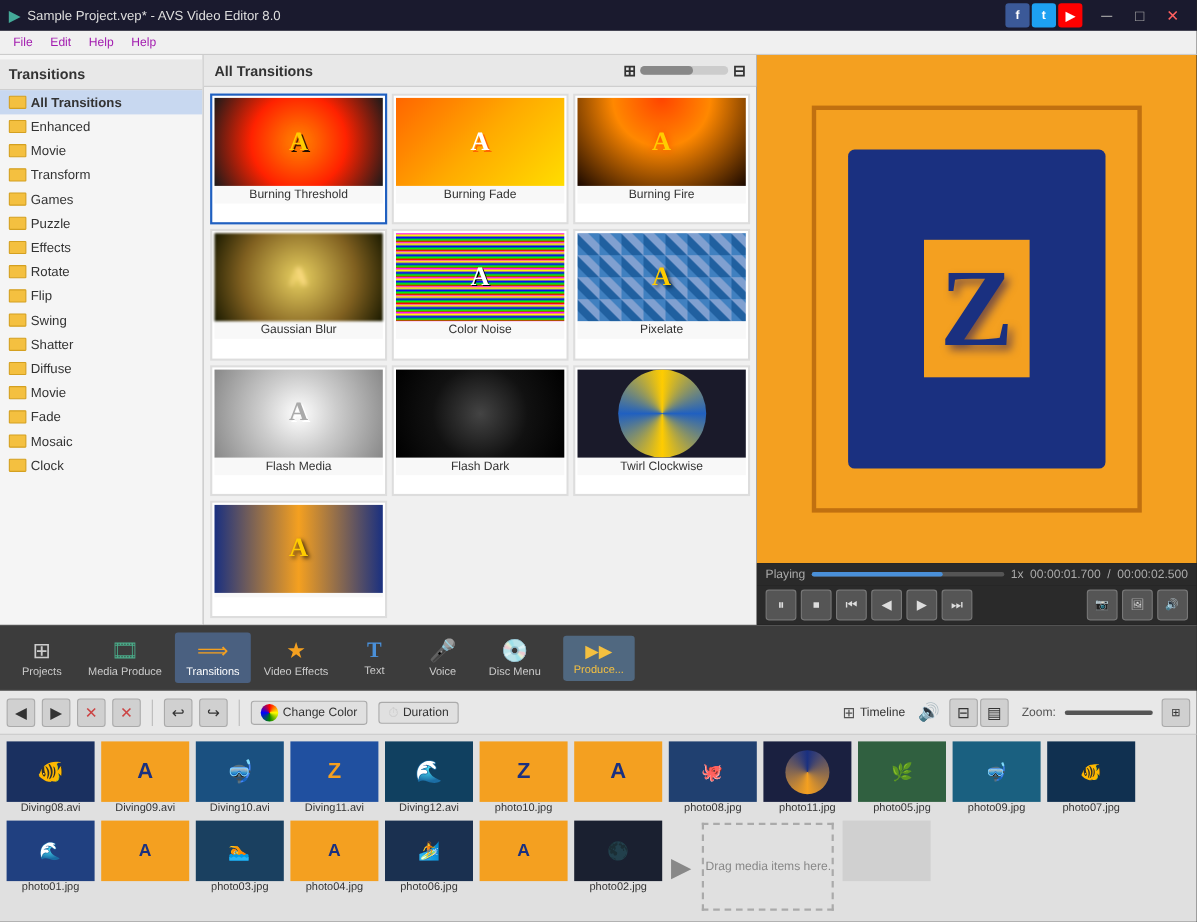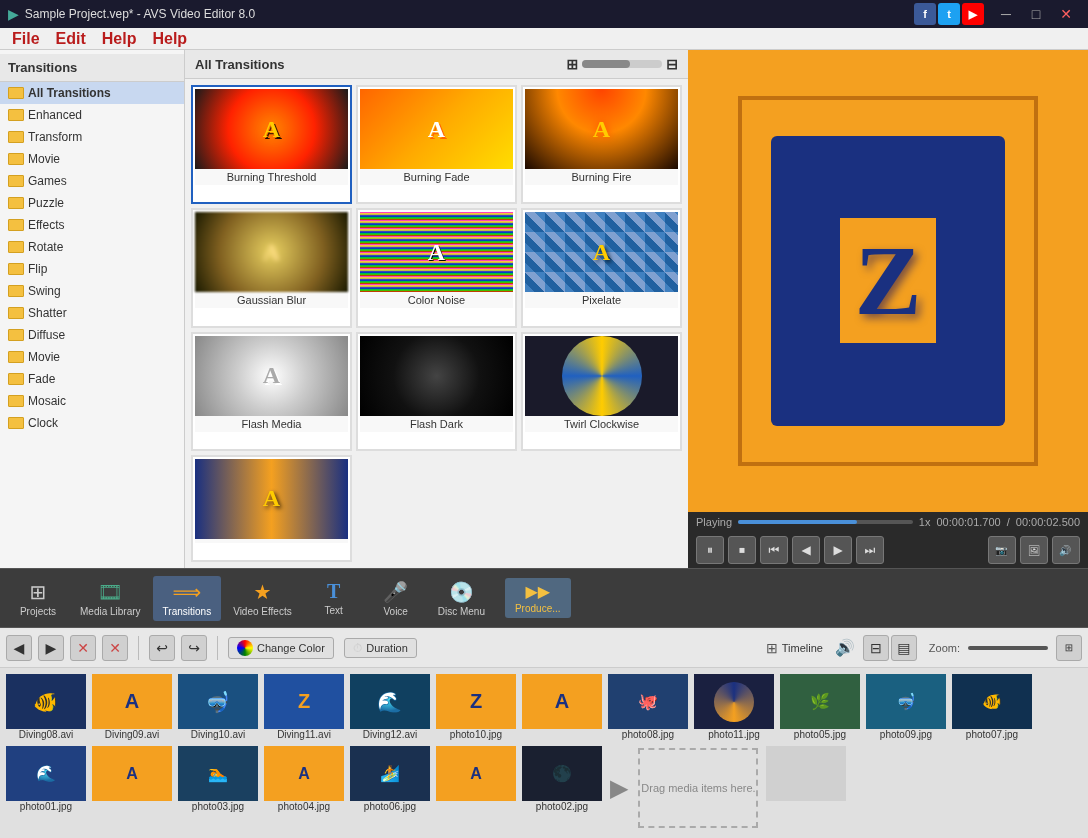--- a/index.html
+++ b/index.html
@@ -11,21 +11,21 @@
     #titlebar-controls { display: flex; gap: 2px; }
     #titlebar-controls span { width: 28px; height: 28px; display: flex; align-items: center; justify-content: center; cursor: pointer; font-size: 14px; color: #aaa; }
     #social-icons { display: flex; gap: 2px; }
     #social-icons span { width: 22px; height: 22px; display: flex; align-items: center; justify-content: center; border-radius: 3px; font-size: 11px; font-weight: bold; cursor: pointer; }
     .fb-icon { background: #3b5998; color: white; }
     .tw-icon { background: #1da1f2; color: white; }
     .yt-icon { background: #ff0000; color: white; }
 
     
     #menubar { background: #f0f0f0; height: 22px; display: flex; align-items: center; padding: 0 4px; border-bottom: 1px solid #ccc; }
-    #menubar span { padding: 2px 8px; font-size: 16px; color: #b91c1c; cursor: pointer; font-weight: bold; }
+    #menubar span { padding: 2px 8px; font-size: 11px; color: #a21caf; cursor: pointer; }
 
     
     #main { display: flex; height: calc(838px - 28px - 22px - 60px - 170px - 40px); }
 
     
     #sidebar { width: 185px; background: #f5f5f5; border-right: 1px solid #ccc; overflow-y: auto; padding: 4px 0; flex-shrink: 0; }
     #sidebar h3 { padding: 6px 8px; font-size: 13px; font-weight: bold; color: #333; background: #e8e8e8; border-bottom: 1px solid #ccc; }
     .sidebar-item { display: flex; align-items: center; padding: 4px 8px; cursor: pointer; color: #333; font-size: 12px; gap: 4px; }
     .sidebar-item.active { background: #c8d8f0; font-weight: bold; }
     .sidebar-folder-icon { width: 16px; height: 12px; background: #f4c040; border: 1px solid #d4a020; border-radius: 1px; display: inline-block; flex-shrink: 0; }
@@ -127,25 +127,25 @@
     <div class="sidebar-item active">
       <span class="sidebar-folder-icon"></span>
       <span>All Transitions</span>
     </div>
     <div class="sidebar-item">
       <span class="sidebar-folder-icon"></span>
       <span>Enhanced</span>
     </div>
     <div class="sidebar-item">
       <span class="sidebar-folder-icon"></span>
+      <span>Movie</span>
+    </div>
+    <div class="sidebar-item">
+      <span class="sidebar-folder-icon"></span>
       <span>Transform</span>
-    </div>
-    <div class="sidebar-item">
-      <span class="sidebar-folder-icon"></span>
-      <span>Movie</span>
     </div>
     <div class="sidebar-item">
       <span class="sidebar-folder-icon"></span>
       <span>Games</span>
     </div>
     <div class="sidebar-item">
       <span class="sidebar-folder-icon"></span>
       <span>Puzzle</span>
     </div>
     <div class="sidebar-item">
@@ -308,21 +308,21 @@
   </div>
 </div>
 
 <div id="toolbar">
   <div class="toolbar-btn">
     <span class="toolbar-btn-icon">⊞</span>
     <span class="toolbar-btn-label">Projects</span>
   </div>
   <div class="toolbar-btn">
     <span class="toolbar-btn-icon" style="color:#4aaa88;">🎞</span>
-    <span class="toolbar-btn-label">Media Library</span>
+    <span class="toolbar-btn-label">Media Produce</span>
   </div>
   <div class="toolbar-btn active">
     <span class="toolbar-btn-icon" style="color:#f4a020;">⟹</span>
     <span class="toolbar-btn-label">Transitions</span>
   </div>
   <div class="toolbar-btn">
     <span class="toolbar-btn-icon" style="color:#f4a020;">★</span>
     <span class="toolbar-btn-label">Video Effects</span>
   </div>
   <div class="toolbar-btn">

